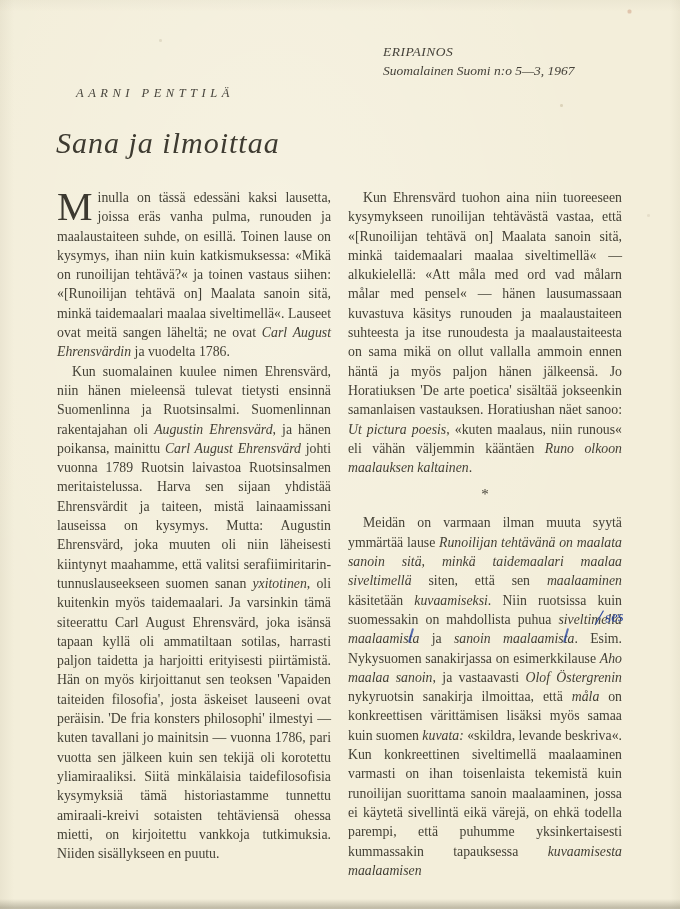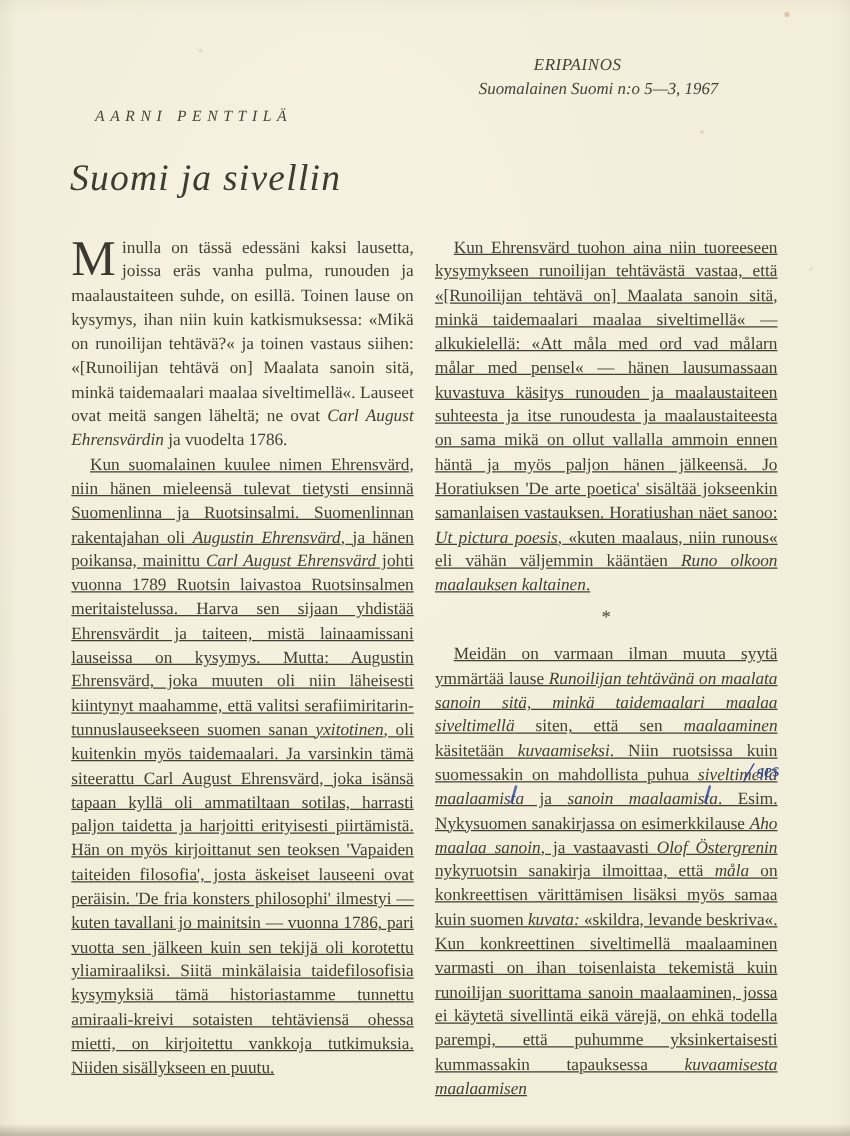--- a/index.html
+++ b/index.html
@@ -25,37 +25,37 @@
     box-shadow:
       629px 11px 0 1.5px rgba(190,120,90,0.35),
       561px 105px 0 1px rgba(170,150,110,0.30),
       160px 40px 0 1px rgba(170,160,130,0.25),
       648px 215px 0 1px rgba(180,170,140,0.22);
   }
   .pub-header{
     position:absolute;left:383px;top:42px;
     font-style:italic;font-size:13.5px;line-height:19px;color:#45423a;
   }
-  .pub-name{letter-spacing:0.5px;margin-left:44px;}
+  .pub-name{letter-spacing:0.5px;}
   .author{
     position:absolute;left:76px;top:86px;
     font-style:italic;font-size:12.5px;letter-spacing:4.5px;color:#47443c;
     white-space:nowrap;
   }
   .title{
     position:absolute;left:56px;top:126px;margin:0;
     font-style:italic;font-weight:normal;font-size:30px;letter-spacing:1px;color:#3e3b31;
   }
   .columns{
     position:absolute;left:57px;top:188px;width:566px;
     display:flex;gap:17px;
   }
   .col{width:274px;font-size:13.8px;line-height:19.3px;text-align:justify;}
   .col p{margin:0;}
-  p.indent{text-indent:15px;text-decoration:underline;}
+  p.indent{text-indent:15px;}
   .it{font-style:italic;}
   .dropcap{
     float:left;
     font-size:40px;line-height:33px;
     padding:2px 5px 0 0;
     color:#3c3930;
   }
   .separator{
     text-align:center;font-size:15px;line-height:19px;
     margin:8px 0 9px 0;color:#47443a;
@@ -84,21 +84,21 @@
 
   <div class="specks"></div>
 
   <div class="pub-header">
     <div class="pub-name">ERIPAINOS</div>
     <div class="pub-issue">Suomalainen Suomi n:o 5—3, 1967</div>
   </div>
 
   <div class="author">AARNI PENTTILÄ</div>
 
-  <h1 class="title">Suomi ja sivellin</h1>
+  <h1 class="title">Sana ja ilmoittaa</h1>
 
   <div class="columns">
     <div class="col">
       <p class="para"><span class="dropcap">M</span><span><span>inulla on tässä edessäni kaksi lausetta, joissa eräs vanha pulma, runouden ja maalaustaiteen suhde, on esillä. Toinen lause on kysymys, ihan niin kuin katkismuksessa: «Mikä on runoilijan tehtävä?« ja toinen vastaus siihen: «[Runoilijan tehtävä on] Maalata sanoin sitä, minkä taidemaalari maalaa siveltimellä«. Lauseet ovat meitä sangen läheltä; ne ovat </span><span class="it">Carl August Ehrensvärdin</span><span> ja vuodelta 1786.</span></span></p>
       <p class="para indent"><span>Kun suomalainen kuulee nimen Ehrensvärd, niin hänen mieleensä tulevat tietysti ensinnä Suomenlinna ja Ruotsinsalmi. Suomenlinnan rakentajahan oli </span><span class="it">Augustin Ehrensvärd</span><span>, ja hänen poikansa, mainittu </span><span class="it">Carl August Ehrensvärd</span><span> johti vuonna 1789 Ruotsin laivastoa Ruotsinsalmen meritaistelussa. Harva sen sijaan yhdistää Ehrensvärdit ja taiteen, mistä lainaamissani lauseissa on kysymys. Mutta: Augustin Ehrensvärd, joka muuten oli niin läheisesti kiintynyt maahamme, että valitsi serafiimiritarin-tunnuslauseekseen suomen sanan </span><span class="it">yxitotinen</span><span>, oli kuitenkin myös taidemaalari. Ja varsinkin tämä siteerattu Carl August Ehrensvärd, joka isänsä tapaan kyllä oli ammatiltaan sotilas, harrasti paljon taidetta ja harjoitti erityisesti piirtämistä. Hän on myös kirjoittanut sen teoksen 'Vapaiden taiteiden filosofia', josta äskeiset lauseeni ovat peräisin. 'De fria konsters philosophi' ilmestyi — kuten tavallani jo mainitsin — vuonna 1786, pari vuotta sen jälkeen kuin sen tekijä oli korotettu yliamiraaliksi. Siitä minkälaisia taidefilosofisia kysymyksiä tämä historiastamme tunnettu amiraali-kreivi sotaisten tehtäviensä ohessa mietti, on kirjoitettu vankkoja tutkimuksia. Niiden sisällykseen en puutu.</span></p>
     </div>
     <div class="col">
       <p class="para indent"><span>Kun Ehrensvärd tuohon aina niin tuoreeseen kysymykseen runoilijan tehtävästä vastaa, että «[Runoilijan tehtävä on] Maalata sanoin sitä, minkä taidemaalari maalaa siveltimellä« — alkukielellä: «Att måla med ord vad målarn målar med pensel« — hänen lausumassaan kuvastuva käsitys runouden ja maalaustaiteen suhteesta ja itse runoudesta ja maalaustaiteesta on sama mikä on ollut vallalla ammoin ennen häntä ja myös paljon hänen jälkeensä. Jo Horatiuksen 'De arte poetica' sisältää jokseenkin samanlaisen vastauksen. Horatiushan näet sanoo: </span><span class="it">Ut pictura poesis</span><span>, «kuten maalaus, niin runous« eli vähän väljemmin kääntäen </span><span class="it">Runo olkoon maalauksen kaltainen</span><span>.</span></p>
       <div class="separator">*</div>
       <p class="para indent"><span>Meidän on varmaan ilman muuta syytä ymmärtää lause </span><span class="it">Runoilijan tehtävänä on maalata sanoin sitä, minkä taidemaalari maalaa siveltimellä</span><span> siten, että sen </span><span class="it">maalaaminen</span><span> käsitetään </span><span class="it">kuvaamiseksi</span><span>. Niin ruotsissa kuin suomessakin on mahdollista puhua </span><span class="it">siveltimellä </span><span class="it ink-mark">maalaamista</span><span> ja </span><span class="it">sanoin </span><span class="it ink-mark">maalaamista</span><span>. Esim. Nykysuomen sanakirjassa on esimerkkilause </span><span class="it">Aho maalaa sanoin</span><span>, ja vastaavasti </span><span class="it">Olof Östergrenin</span><span> nykyruotsin sanakirja ilmoittaa, että </span><span class="it">måla</span><span> on konkreettisen värittämisen lisäksi myös samaa kuin suomen </span><span class="it">kuvata:</span><span> «skildra, levande beskriva«. Kun konkreettinen siveltimellä maalaaminen varmasti on ihan toisenlaista tekemistä kuin runoilijan suorittama sanoin maalaaminen, jossa ei käytetä sivellintä eikä värejä, on ehkä todella parempi, että puhumme yksinkertaisesti kummassakin tapauksessa </span><span class="it">kuvaamisesta maalaamisen</span></p>

